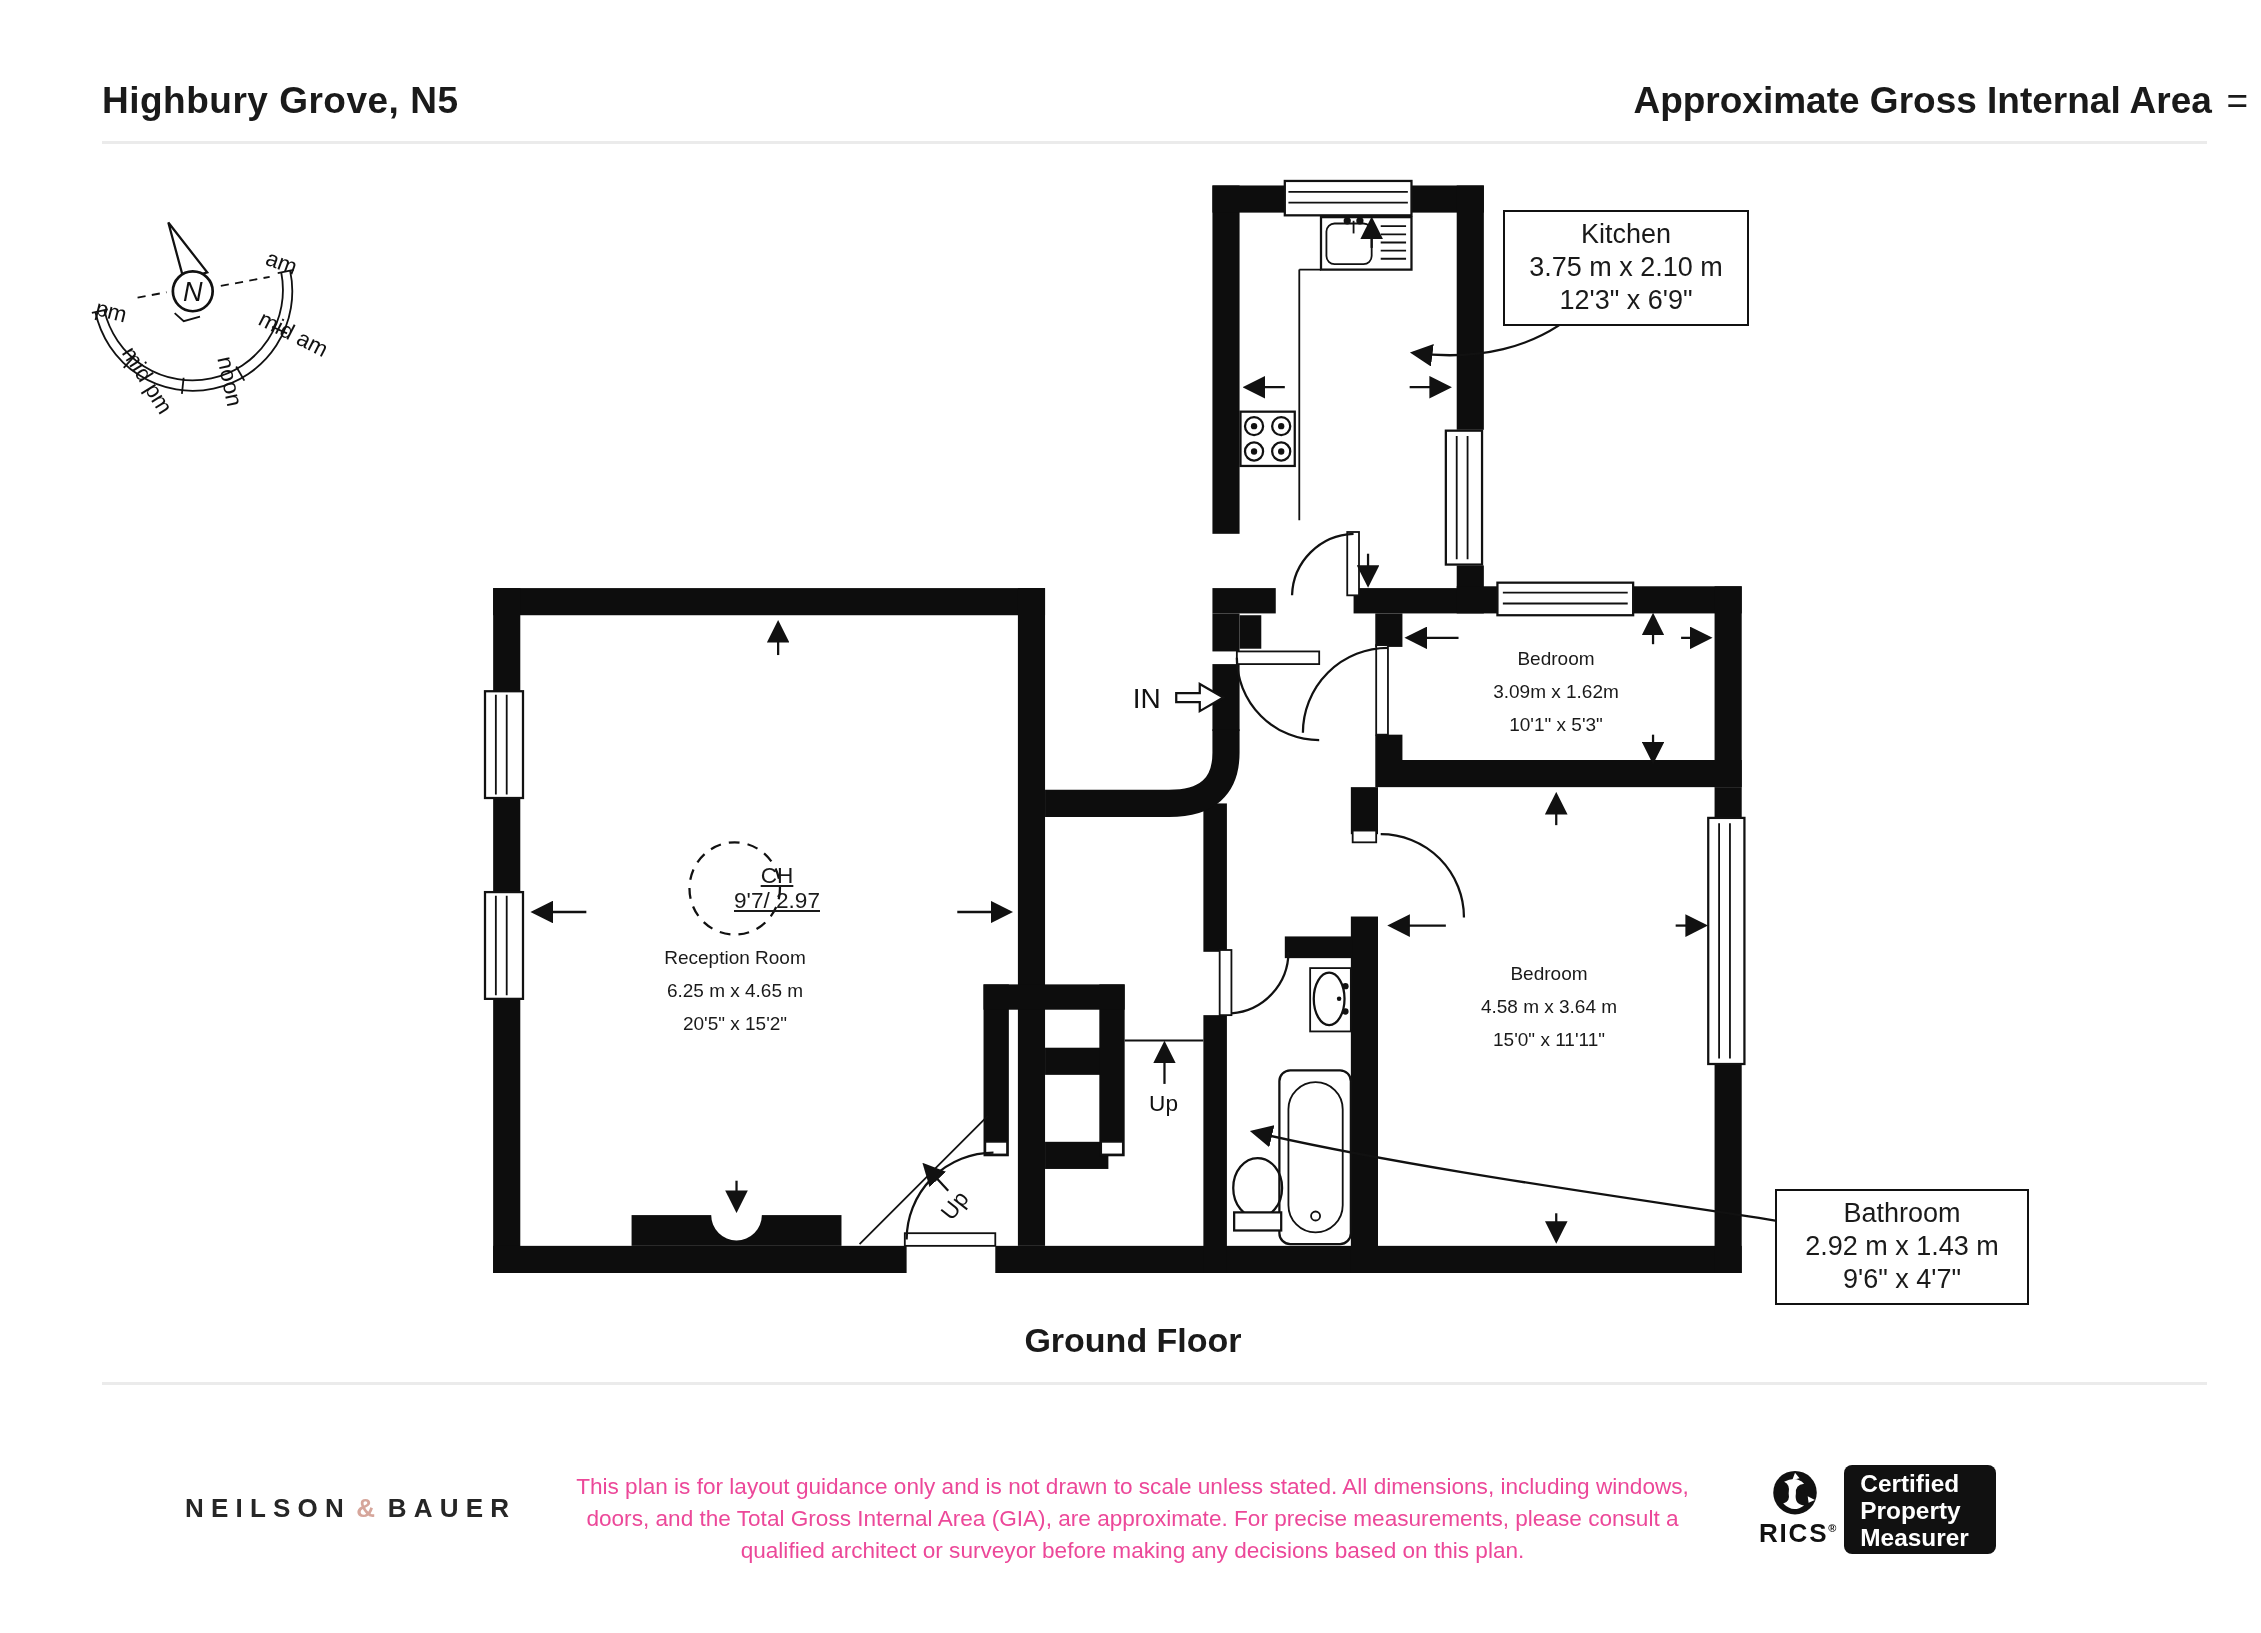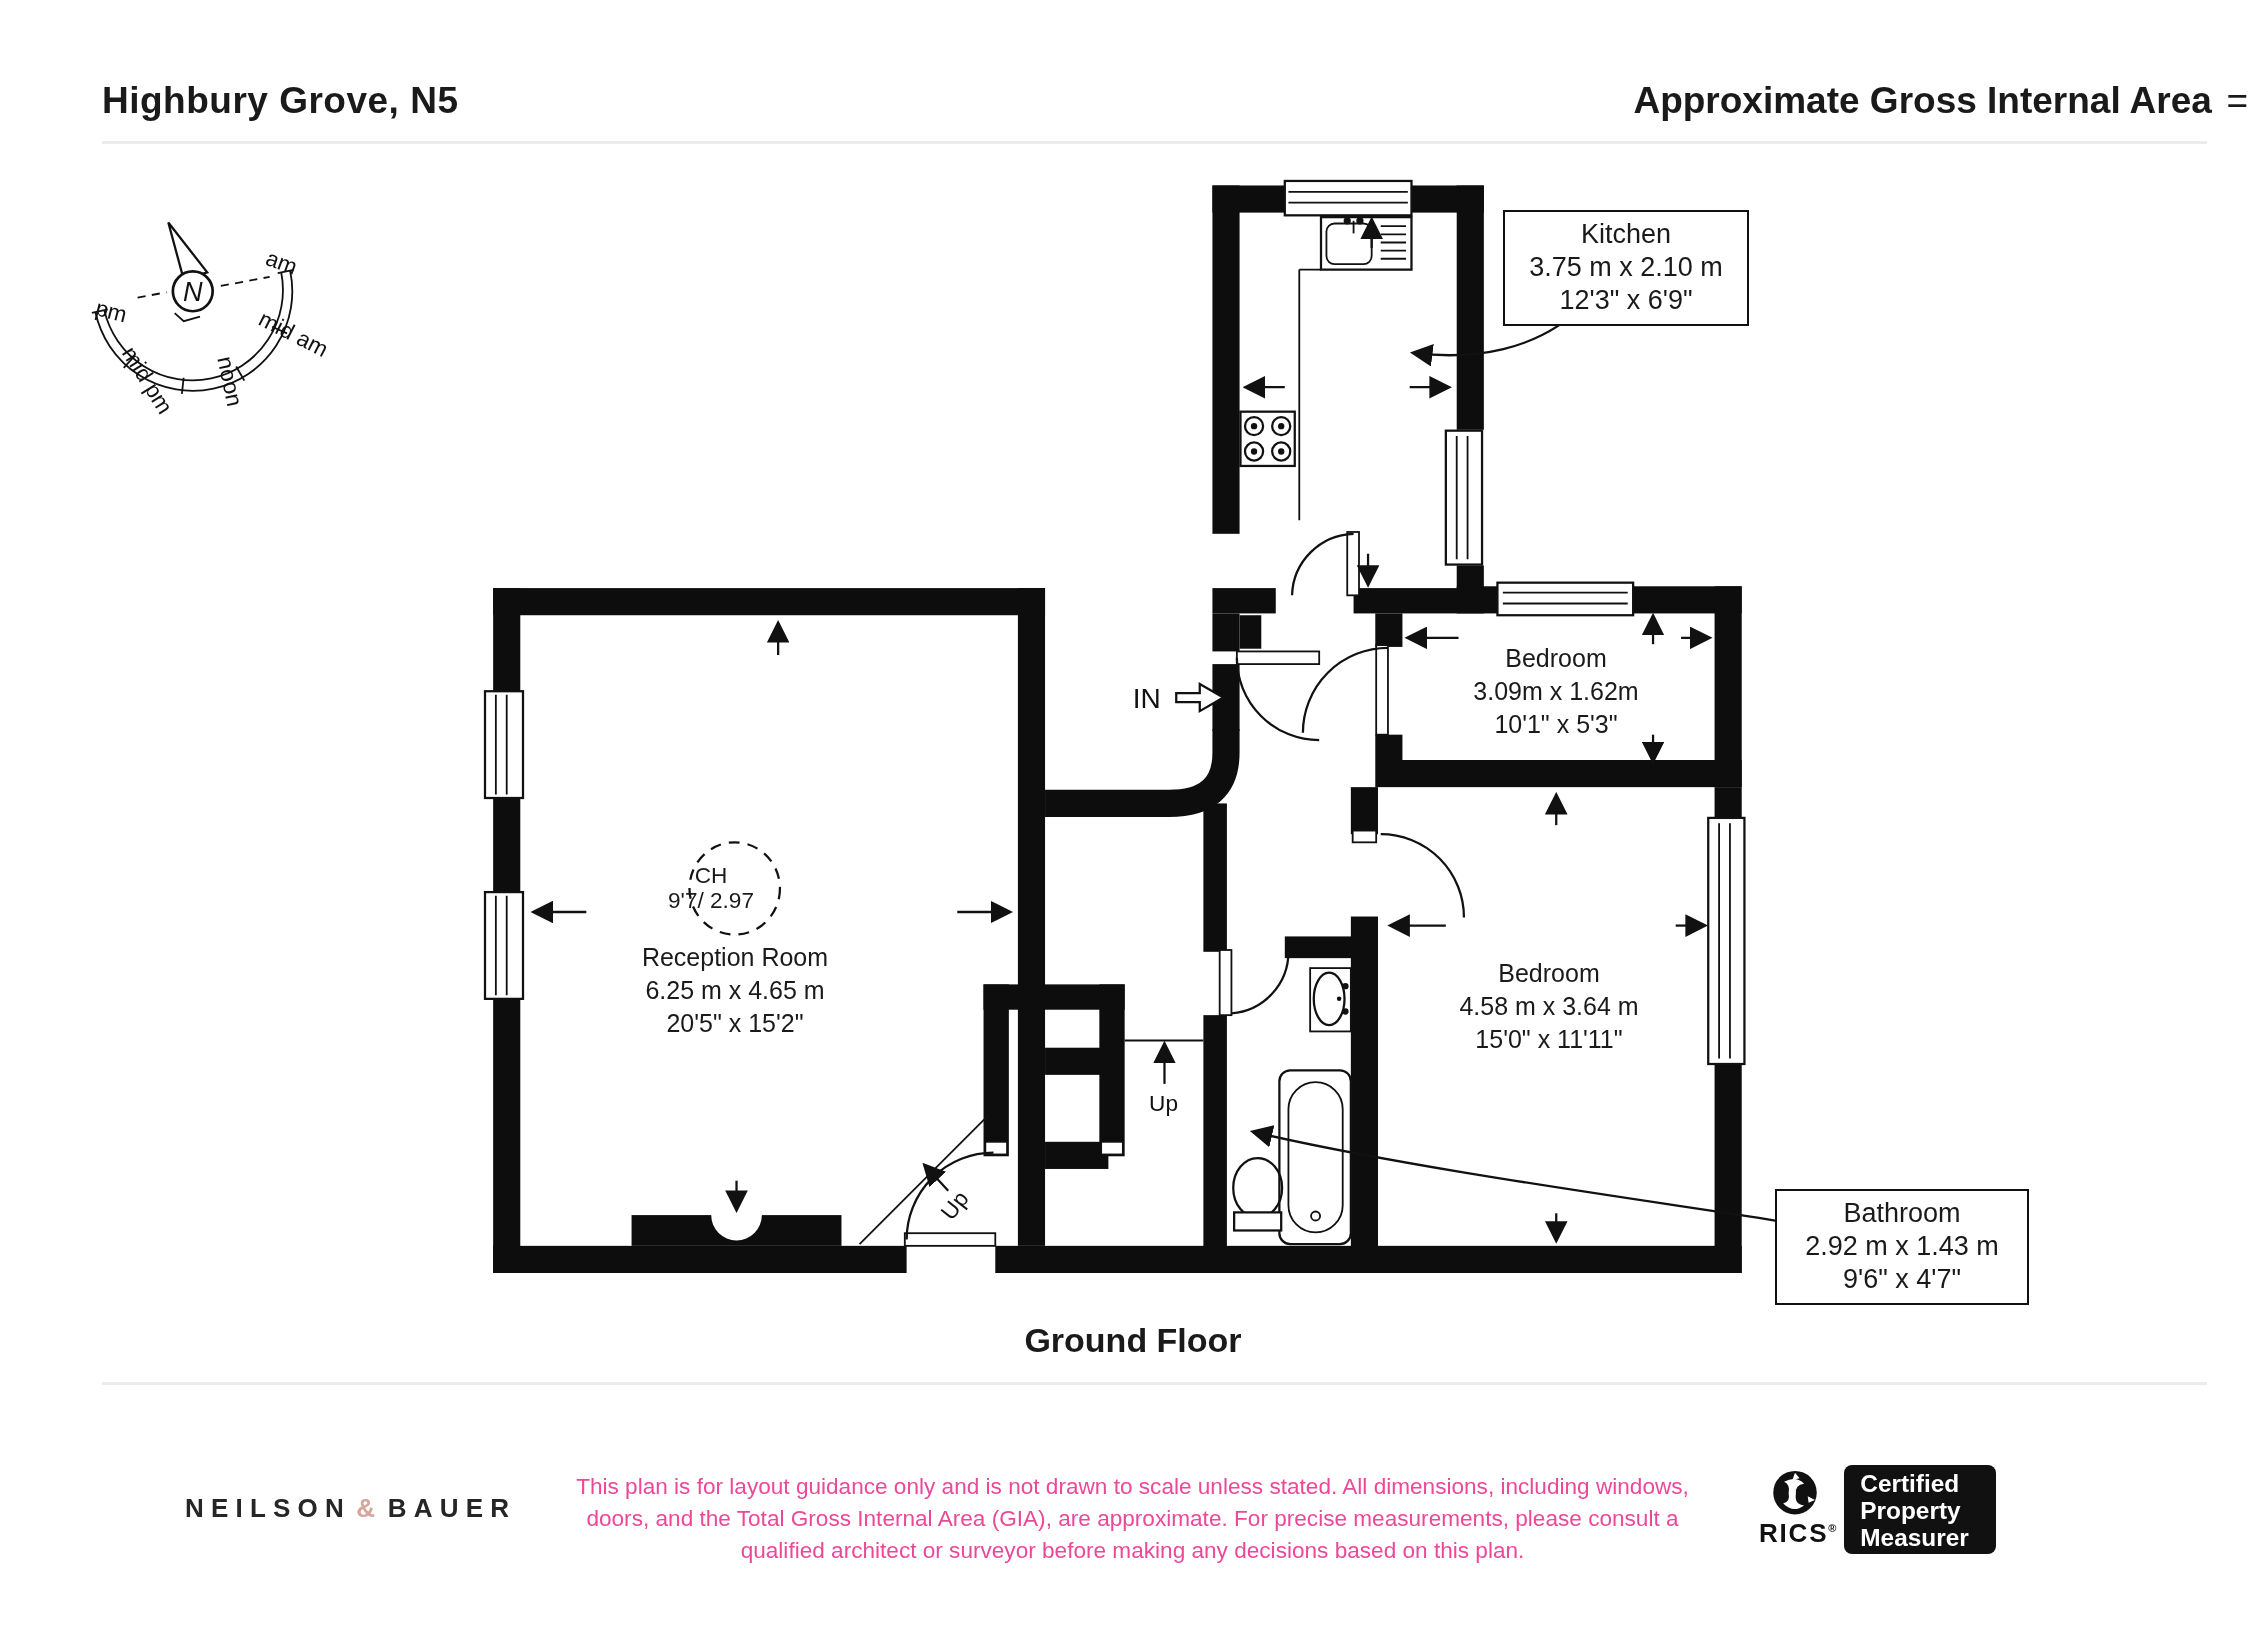--- a/index.html
+++ b/index.html
@@ -4,21 +4,21 @@
 <style>
   html,body{margin:0;padding:0;background:#ffffff;}
   .page{position:relative;width:2262px;height:1634px;background:#fff;overflow:hidden;
         font-family:"Liberation Sans",sans-serif;color:#1a1a1a;padding-left:40px;}
   .abs{position:absolute;}
   .hdr-title{left:102px;top:80px;font-size:37px;font-weight:bold;letter-spacing:0.5px;}
   .hdr-right{top:80px;right:54px;font-size:37px;display:flex;gap:14.5px;align-items:baseline;}
   .hdr-right .lbl{font-weight:bold;}
   .rule{height:2.7px;background:#ebebeb;left:102px;width:2105px;}
   .plan-svg{left:0;top:0;}
-  .room-label{transform:translateX(-50%);text-align:center;font-size:25px;line-height:33px;white-space:nowrap;}
+  .room-label{transform:translateX(-50%);text-align:center;font-size:19px;line-height:33px;white-space:nowrap;}
   .callout{border:2.7px solid #111;background:#fff;text-align:center;font-size:27px;line-height:33px;
            padding:6.3px 14.5px;white-space:nowrap;margin-top:22px;}
   .ch-label{transform:translateX(-50%);text-align:center;font-size:22.6px;line-height:25px;white-space:nowrap;}
   .floor-title{transform:translateX(-50%);font-size:34px;font-weight:bold;}
   .brand{left:185px;top:1493px;font-size:26px;letter-spacing:7.2px;font-weight:600;color:#262626;white-space:nowrap;}
   .brand .amp{margin:0 5.4px;}
   .disclaimer{left:548px;top:1471px;width:1169px;font-size:22.6px;line-height:32px;text-align:center;color:#ec4899;}
   .rics-text{left:1759px;top:1518px;font-size:26px;font-weight:bold;letter-spacing:1.8px;color:#111;}
   .rics-text sup{font-size:11px;}
   .badge{left:1844px;top:1465px;width:152px;height:89px;background:#111;border-radius:8.1px;
@@ -243,21 +243,21 @@
     <div>3.09m x 1.62m</div>
     <div>10'1" x 5'3"</div>
   </div>
 
   <div class="abs room-label" style="left:1549px;top:957px;">
     <div>Bedroom</div>
     <div>4.58 m x 3.64 m</div>
     <div>15'0" x 11'11"</div>
   </div>
 
-  <div class="abs ch-label" style="left:711px;top:863px;">
+  <div class="abs ch-label" style="left:777px;top:863px;text-decoration:underline;">
     <div>CH</div>
     <div>9'7/ 2.97</div>
   </div>
 
   <div class="abs room-label" style="left:735px;top:941px;">
     <div>Reception Room</div>
     <div>6.25 m x 4.65 m</div>
     <div>20'5" x 15'2"</div>
   </div>
 

